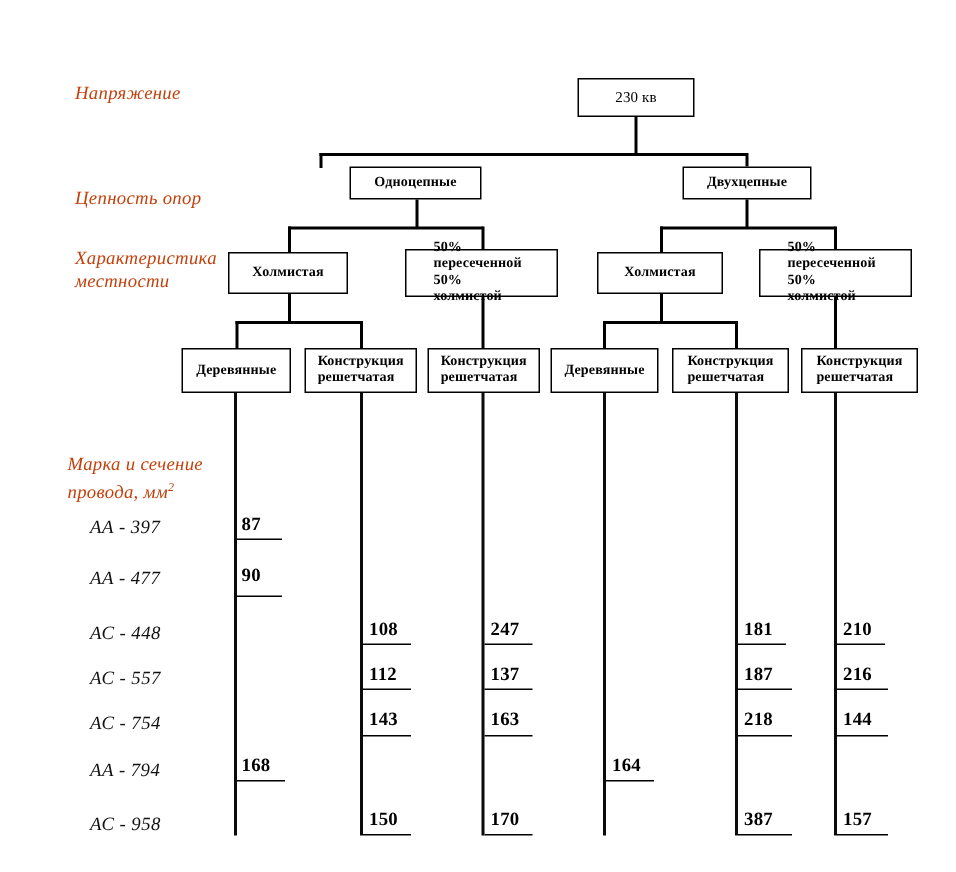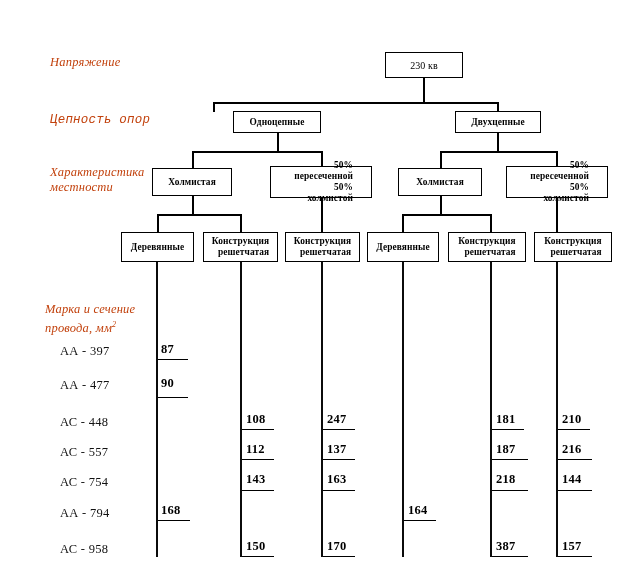--- a/index.html
+++ b/index.html
@@ -30,37 +30,38 @@
   }
   .row-label.sup-host sup {
     font-size: 8px;
     font-style: italic;
     vertical-align: super;
   }
 
   
   .cond-label {
     position: absolute;
+    font-style: italic;
     font-size: 12.5px;
     line-height: 14px;
     color: #111111;
     white-space: pre;
     letter-spacing: .3px;
   }
 
   
   .node {
     position: absolute;
     box-sizing: border-box;
     border: 1.6px solid #000000;
     background: #ffffff;
     display: flex;
     align-items: center;
     justify-content: center;
-    text-align: right;
+    text-align: left;
     font-size: 9.4px;
     line-height: 11px;
     font-weight: 700;
     letter-spacing: .1px;
     padding: 1px 18px;
     white-space: pre-line;
   }
   .node.root {
     font-weight: 400;
     font-size: 10px;
@@ -96,21 +97,21 @@
     background: #000000;
   }
 </style>
 </head>
 <body>
 
 <div id="page">
 
   <div class="row-label" style="left:50px; top:55px;">Напряжение</div>
 
-  <div class="row-label" style="left:50px; top:113px;font-family:Liberation Mono, monospace;">Цепность опор</div>
+  <div class="row-label" style="left:50px; top:125px;">Цепность опор</div>
 
   <div class="row-label" style="left:50px; top:165px;">Характеристика
 местности</div>
 
 
   <div class="row-label sup-host" style="left:45px; top:302px;"><span>Марка и сечение
 провода, мм</span><sup>2</sup></div>
 
   <div class="node root" style="left:385px; top:52px; width:78px; height:26px;">230 кв</div>
 

